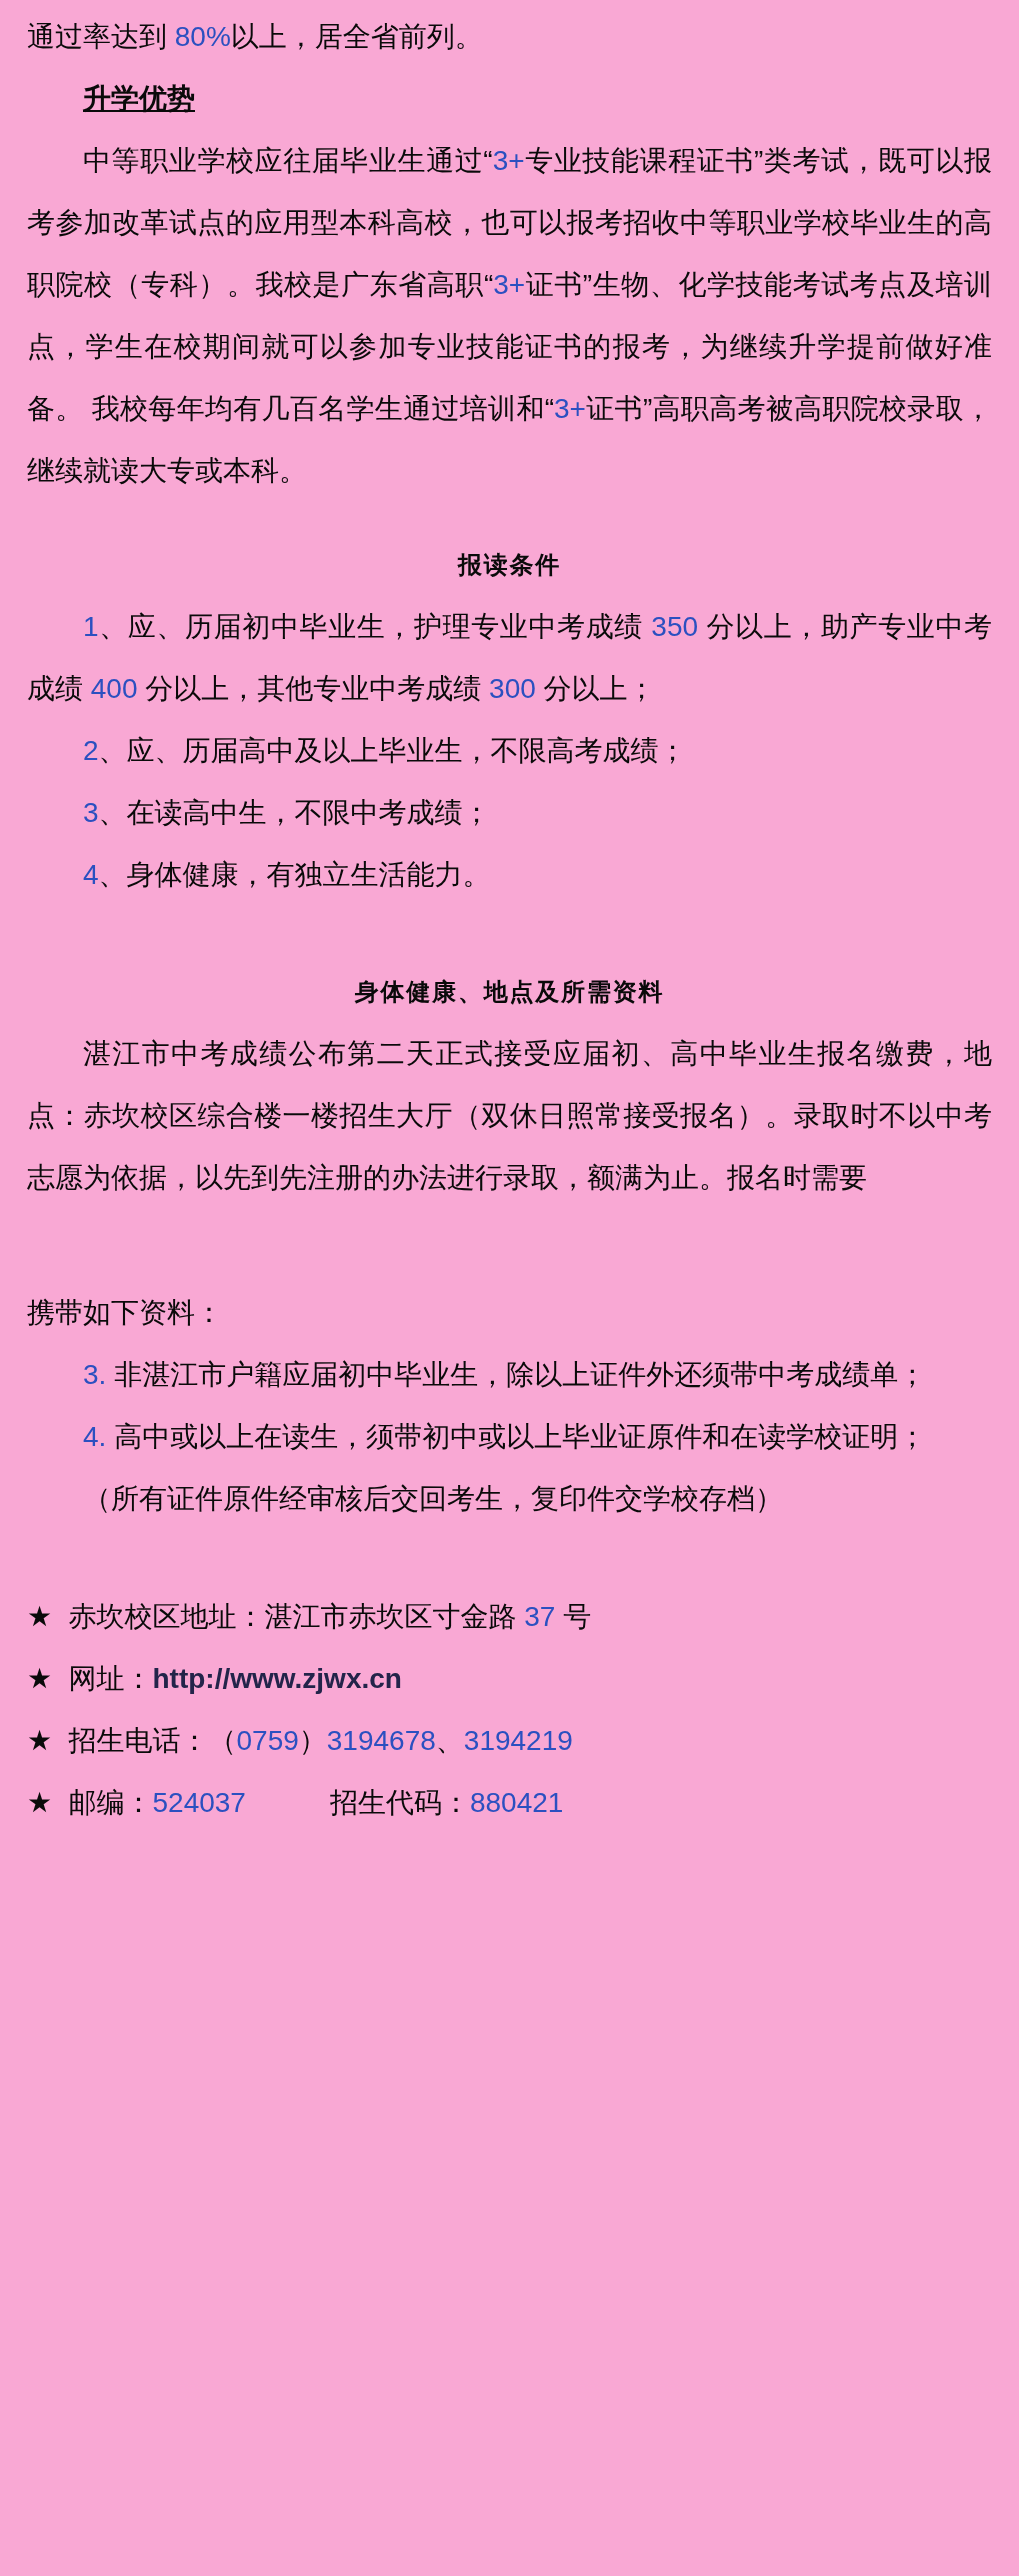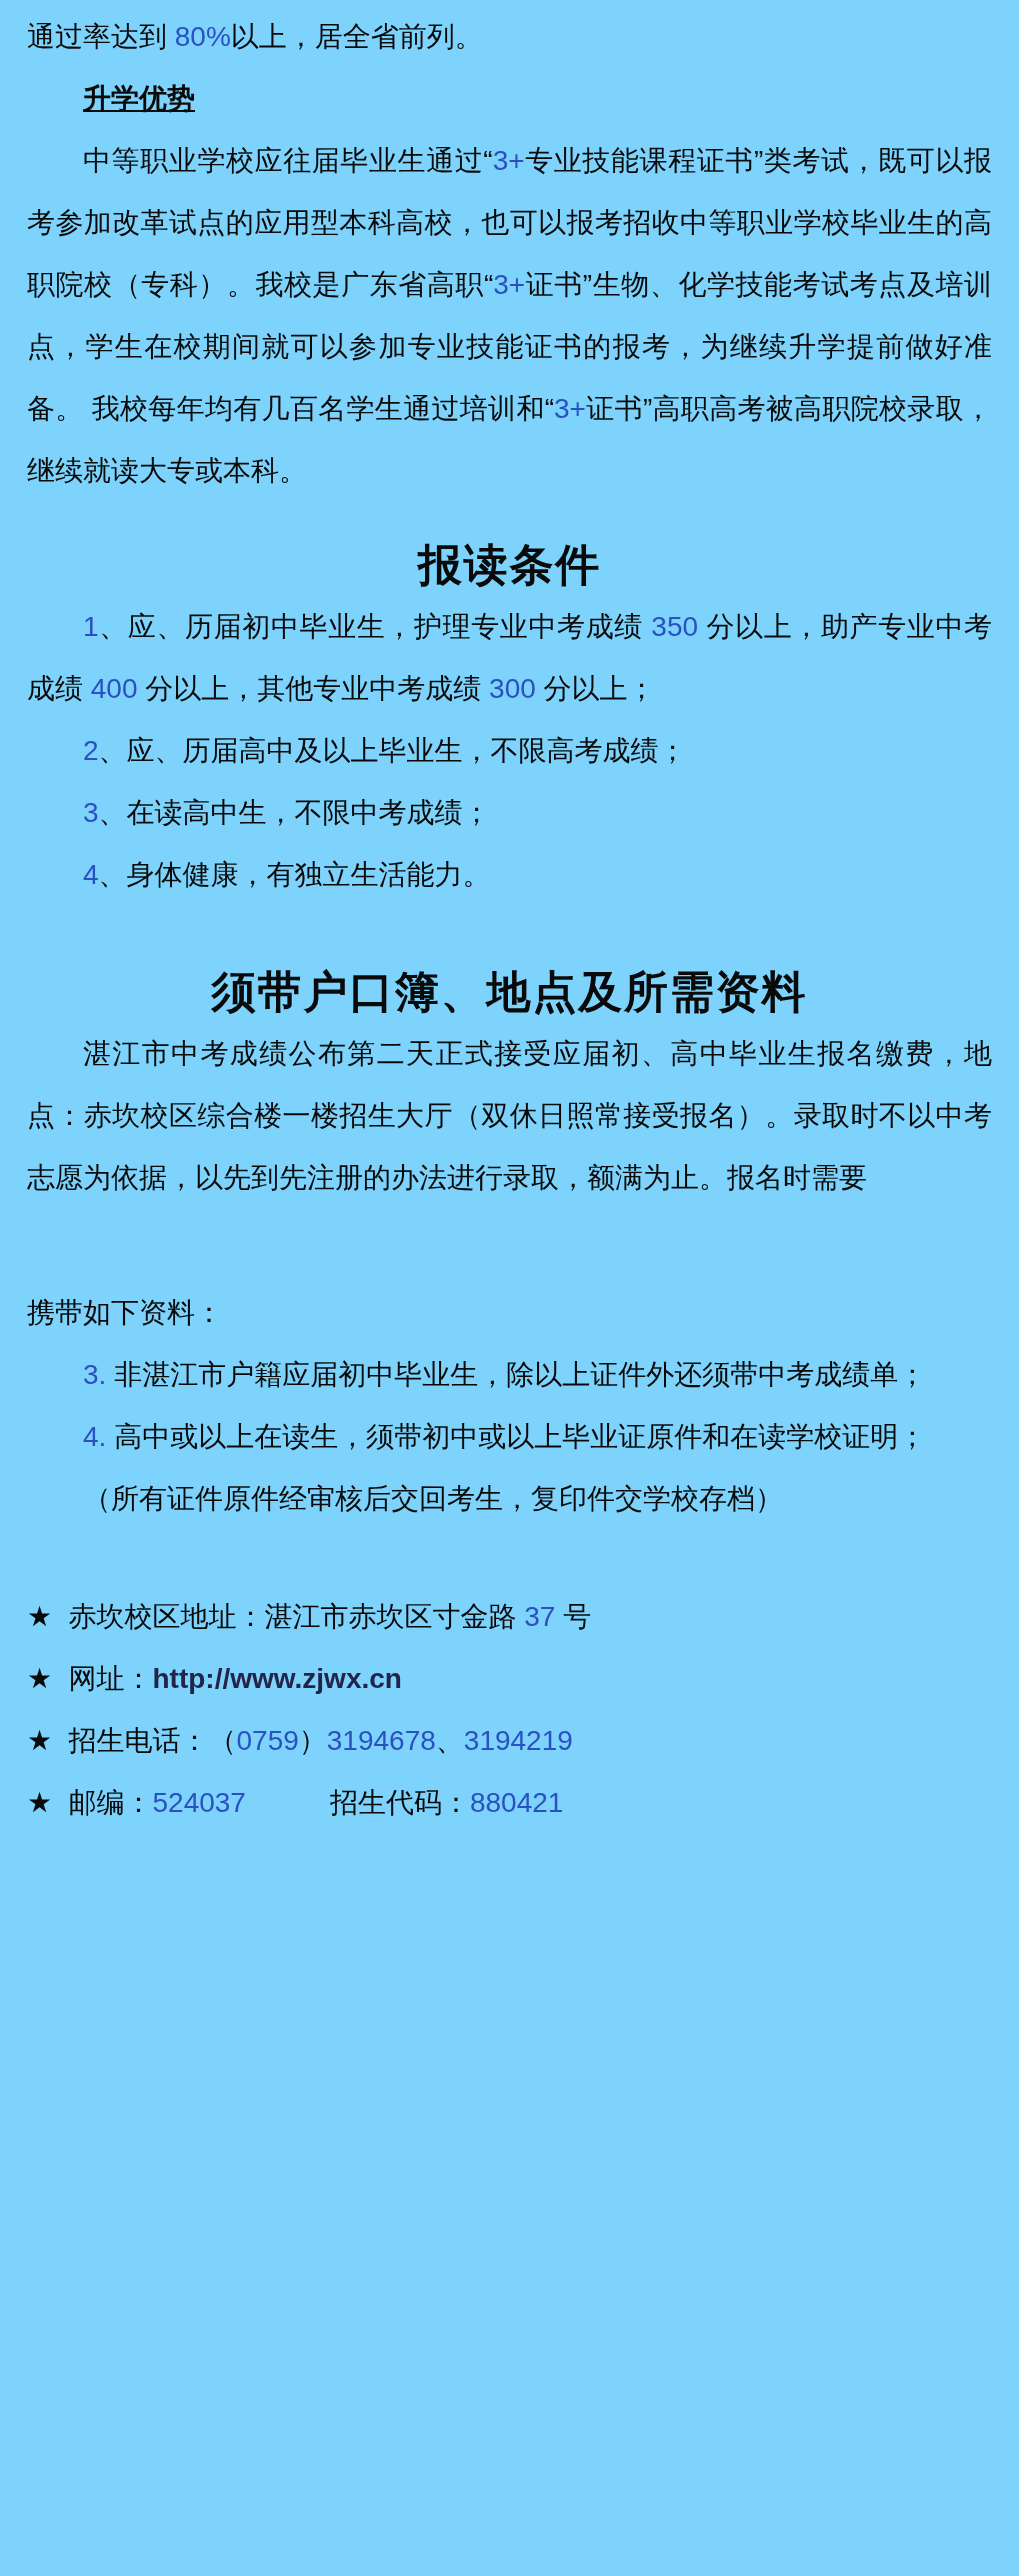--- a/index.html
+++ b/index.html
@@ -1,34 +1,34 @@
 <!DOCTYPE html>
 <html style="font-size:14.5px"><head>
 <meta charset="utf-8">
 <style>
   html,body{margin:0;padding:0;background:#ffffff;}
   .page{
     width:1019px;
     min-height:2576px;
     box-sizing:border-box;
-    background:#7dd3fc;
+    background:#f9a8d4;
     padding:5.5px 27px 0 27px;
     font-family:"Liberation Sans","DejaVu Sans",sans-serif;
     font-size:28px;
     line-height:62px;
     color:#0a0a0a;
     text-align:justify;
     overflow:hidden;
   }
   p{margin:0;padding:0;}
   .indent{text-indent:2em;}
   .sub-heading{font-weight:bold;text-indent:2em;text-decoration:underline;}
   .center-heading{
     font-weight:bold;
-    font-size:44px;
+    font-size:24px;
     text-align:center;
     text-indent:0;
     line-height:62px;
     letter-spacing:1.8px;
   }
   .mt35{margin-top:32px;}
   .mt60{margin-top:55px;}
   .mt80{margin-top:73px;}
   .mt67{margin-top:61px;}
   .mt62{margin-top:56px;}
@@ -48,21 +48,21 @@
 
   <p class="indent"><span>中等职业学校应往届毕业生通过“</span><span class="seg-num">3+</span><span>专业技能课程证书”类考试，既可以报考参加改革试点的应用型本科高校，也可以报考招收中等职业学校毕业生的高职院校（专科）。我校是广东省高职“</span><span class="seg-num">3+</span><span>证书”生物、化学技能考试考点及培训点，学生在校期间就可以参加专业技能证书的报考，为继续升学提前做好准备。 我校每年均有几百名学生通过培训和“</span><span class="seg-num">3+</span><span>证书”高职高考被高职院校录取，继续就读大专或本科。</span></p>
 
   <p class="center-heading mt35">报读条件</p>
 
   <p class="indent"><span class="seg-num">1</span><span>、应、历届初中毕业生，护理专业中考成绩 </span><span class="seg-num">350</span><span> 分以上，助产专业中考成绩 </span><span class="seg-num">400</span><span> 分以上，其他专业中考成绩 </span><span class="seg-num">300</span><span> 分以上；</span></p>
   <p class="indent"><span class="seg-num">2</span><span>、应、历届高中及以上毕业生，不限高考成绩；</span></p>
   <p class="indent"><span class="seg-num">3</span><span>、在读高中生，不限中考成绩；</span></p>
   <p class="indent"><span class="seg-num">4</span><span>、身体健康，有独立生活能力。</span></p>
 
-  <p class="center-heading mt60">须带户口簿、地点及所需资料</p>
+  <p class="center-heading mt60">身体健康、地点及所需资料</p>
 
   <p class="indent"><span>湛江市中考成绩公布第二天正式接受应届初、高中毕业生报名缴费，地点：赤坎校区综合楼一楼招生大厅（双休日照常接受报名）。录取时不以中考志愿为依据，以先到先注册的办法进行录取，额满为止。报名时需要</span></p>
 
   <p class="mt80">携带如下资料：</p>
 
   <p class="indent"><span class="seg-num">3.</span><span> 非湛江市户籍应届初中毕业生，除以上证件外还须带中考成绩单；</span></p>
   <p class="indent"><span class="seg-num">4.</span><span> 高中或以上在读生，须带初中或以上毕业证原件和在读学校证明；</span></p>
 
   <p class="indent">（所有证件原件经审核后交回考生，复印件交学校存档）</p>
 

